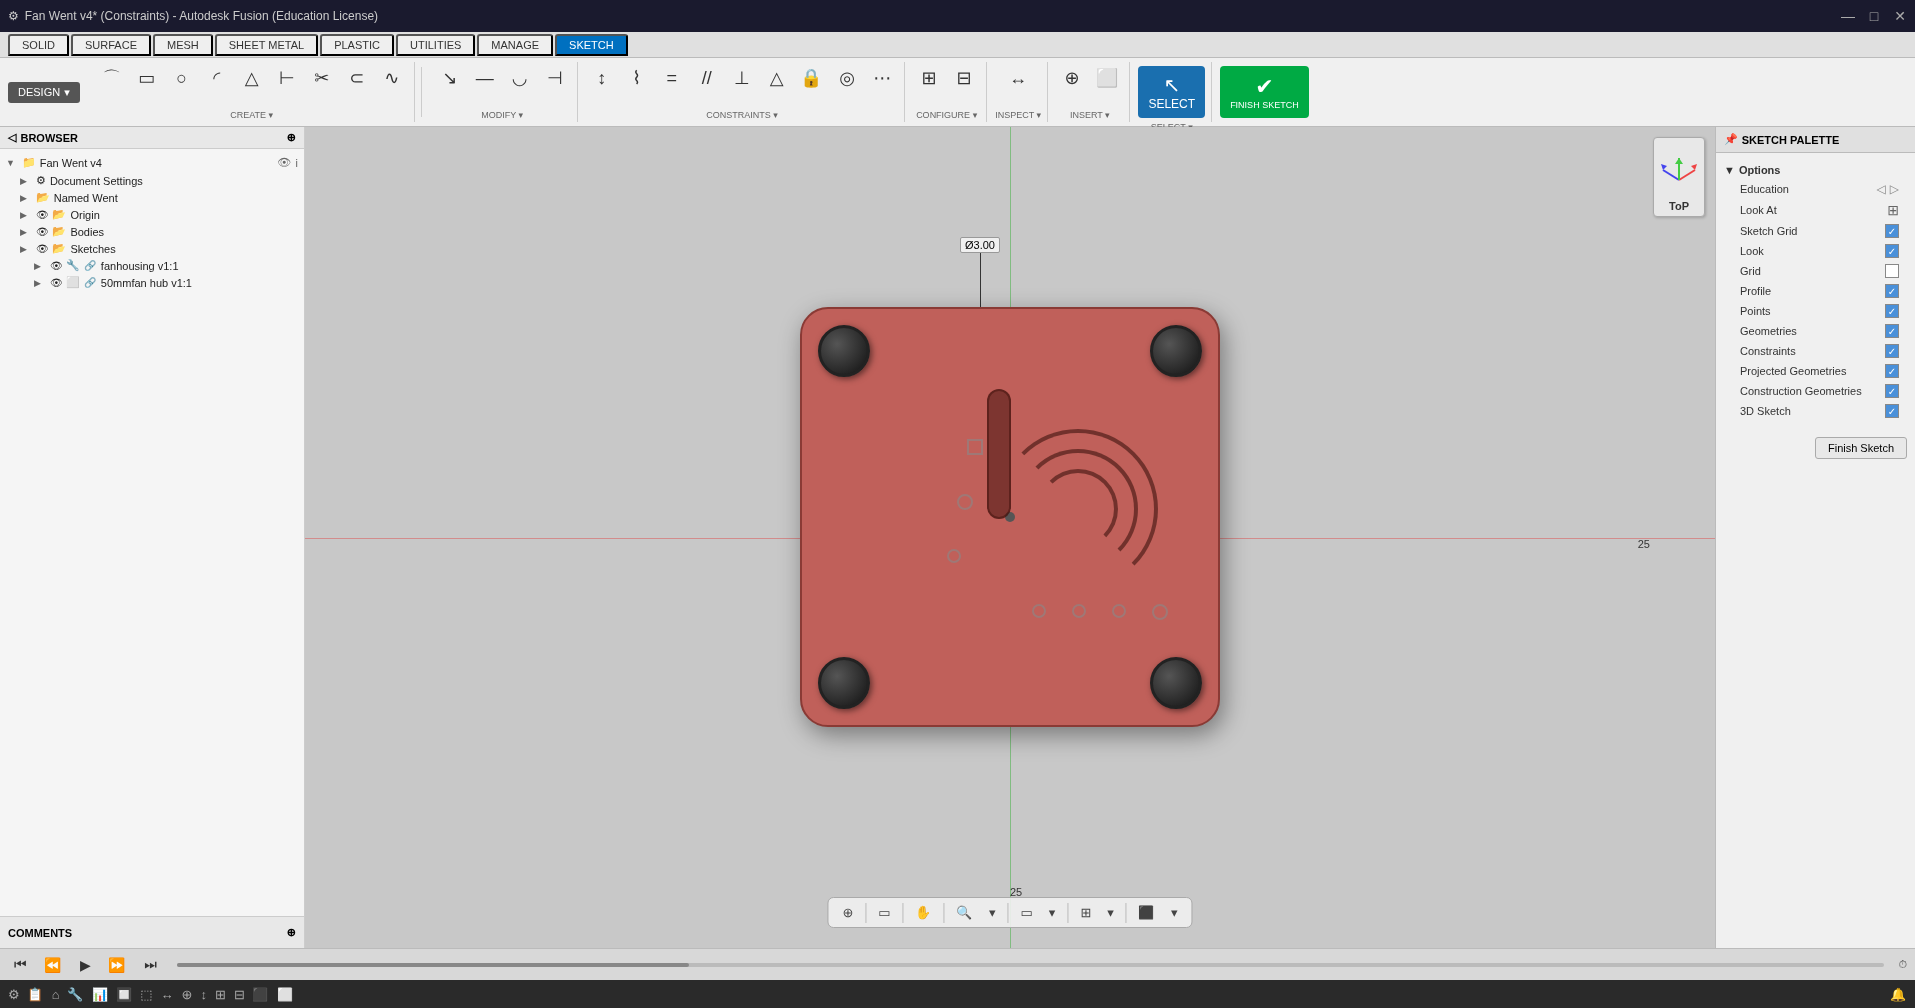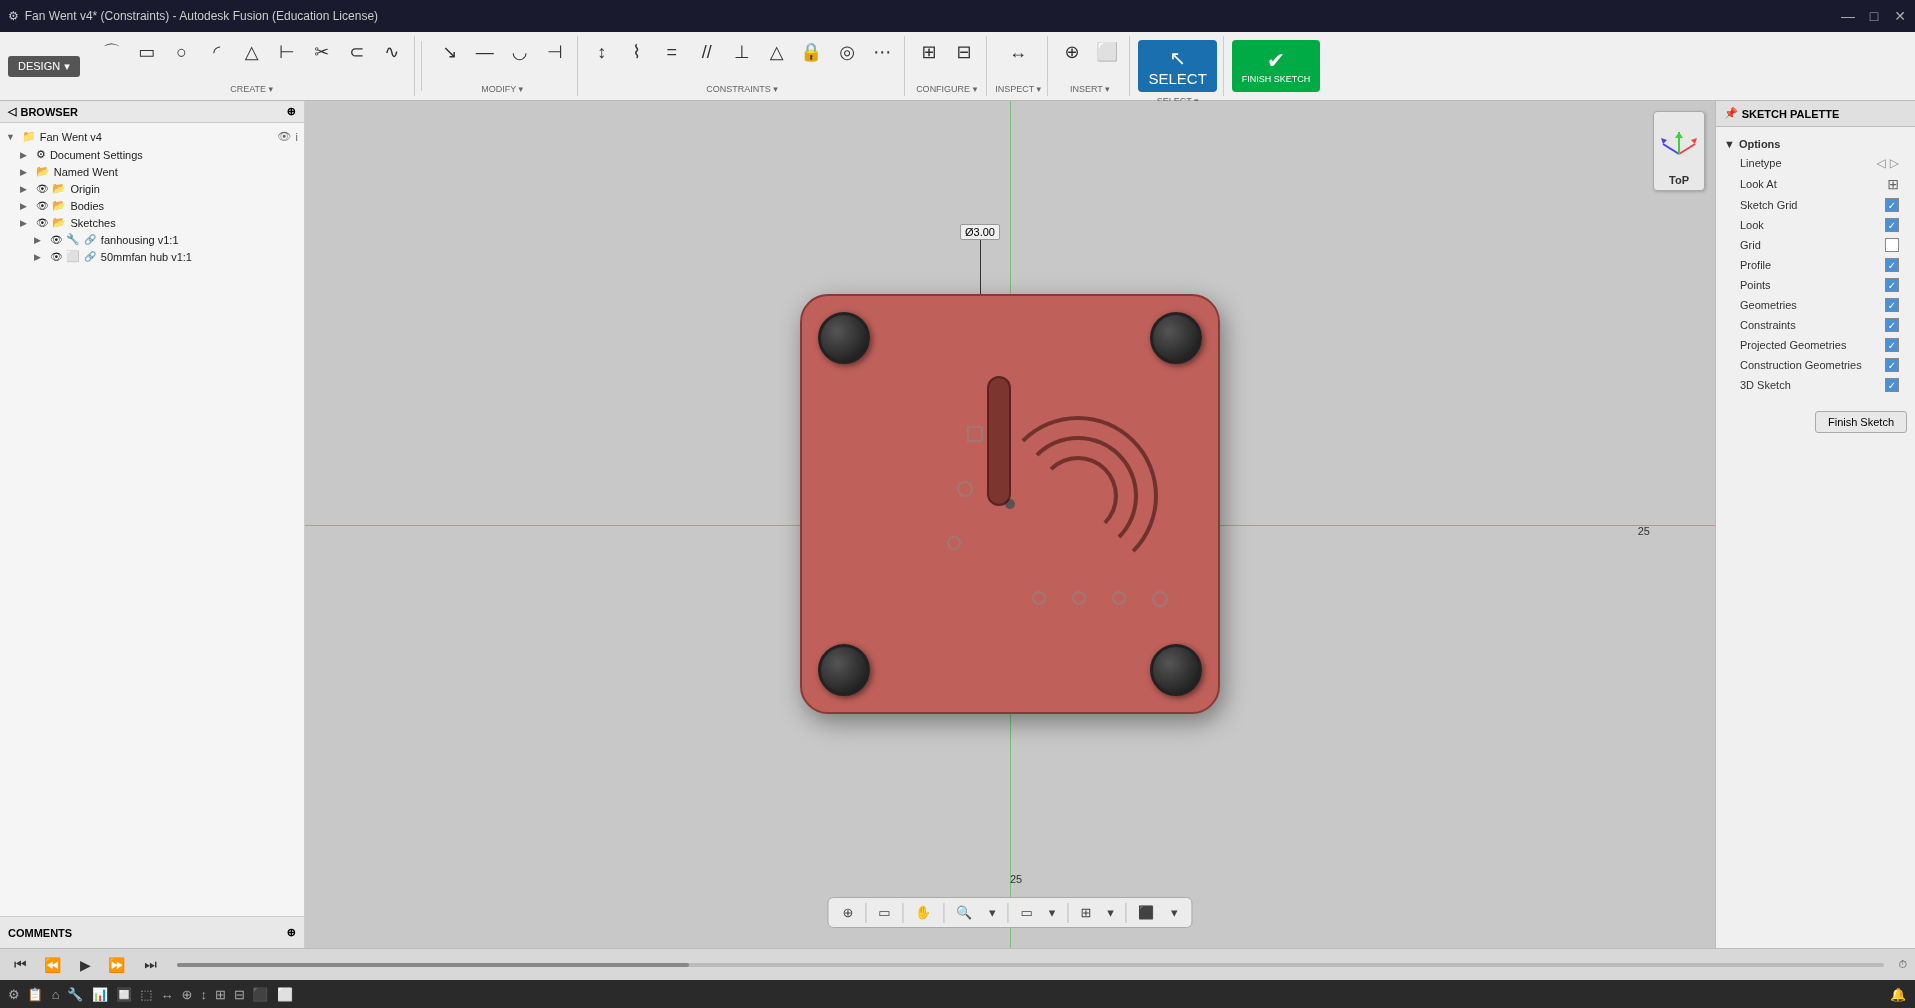--- a/index.html
+++ b/index.html
@@ -118,20 +118,30 @@
     <span>Fan Went v4* (Constraints) - Autodesk Fusion (Education License)</span>
   </div>
   <div class="title-right">
     <span class="win-btn">—</span>
     <span class="win-btn">□</span>
     <span class="win-btn">✕</span>
   </div>
 </div>
 
 <div id="ribbon">
+  <div id="ribbon-tabs">
+    <button class="ribbon-tab">SOLID</button>
+    <button class="ribbon-tab">SURFACE</button>
+    <button class="ribbon-tab">MESH</button>
+    <button class="ribbon-tab">SHEET METAL</button>
+    <button class="ribbon-tab">PLASTIC</button>
+    <button class="ribbon-tab">UTILITIES</button>
+    <button class="ribbon-tab">MANAGE</button>
+    <button class="ribbon-tab active">SKETCH</button>
+  </div>
   <div id="ribbon-content">
 
     <div style="margin-right:8px;">
       <div style="background:#555;color:white;padding:4px 10px;border-radius:3px;font-size:11px;cursor:pointer;display:flex;align-items:center;gap:4px;">
         <span>DESIGN</span>
         <span>▾</span>
       </div>
     </div>
 
     <div class="ribbon-group">
@@ -250,21 +260,21 @@
             <span class="icon">⬜</span>
           </div>
       </div>
       <div class="ribbon-group-title">INSERT ▾</div>
     </div>
 
     <div class="ribbon-group">
       <div class="ribbon-buttons">
         <div class="select-btn">
           <span style="font-size:20px;">↖</span>
-          <span style="font-size:15px;">SELECT</span>
+          <span style="font-size:12px;">SELECT</span>
         </div>
       </div>
       <div class="ribbon-group-title">SELECT ▾</div>
     </div>
 
     <div style="margin-left:6px;">
       <div class="finish-sketch-btn">
         <span style="font-size:22px;">✔</span>
         <span style="font-size:9px;">FINISH SKETCH</span>
       </div>
@@ -426,21 +436,21 @@
       <span>SKETCH PALETTE</span>
     </div>
     <div id="palette-options">
       <div class="palette-section">
         <div class="palette-section-title">
           <span>▼</span>
           <span>Options</span>
         </div>
 
         <div class="palette-item">
-          <span class="item-label">Linetype</span>
+          <span class="item-label">Education</span>
           <div class="item-control">
             <span style="color:#888;font-size:12px;">◁</span>
             <span style="color:#888;font-size:12px;">▷</span>
           </div>
         </div>
 
         <div class="palette-item">
           <span class="item-label">Look At</span>
           <div class="item-control">
             <span style="color:#666;font-size:14px;">⊞</span>

